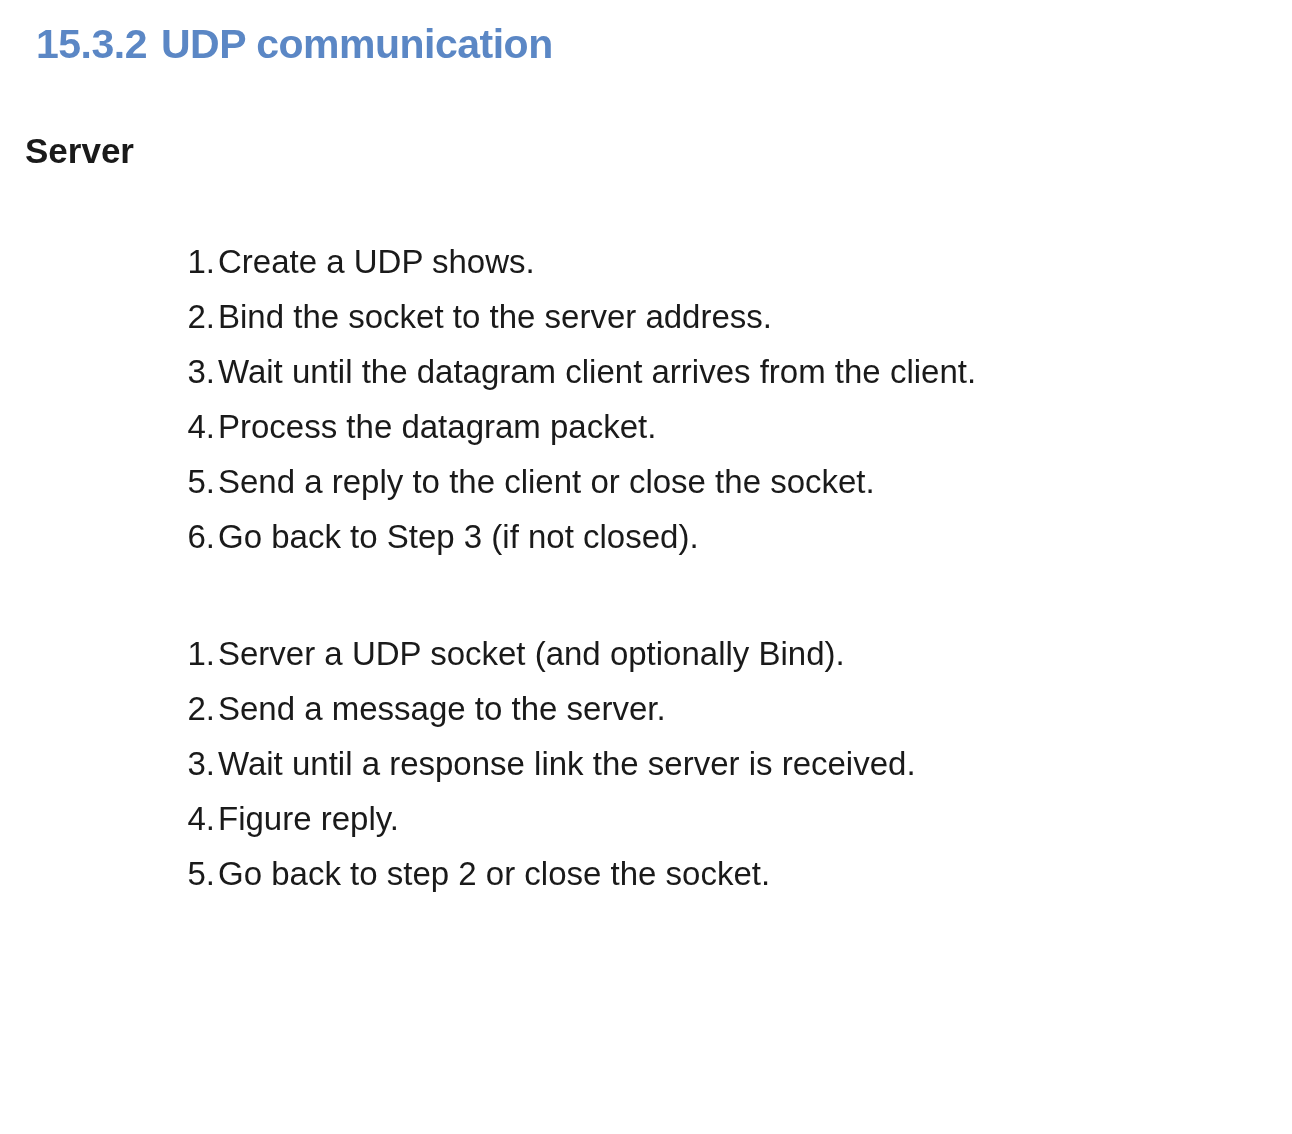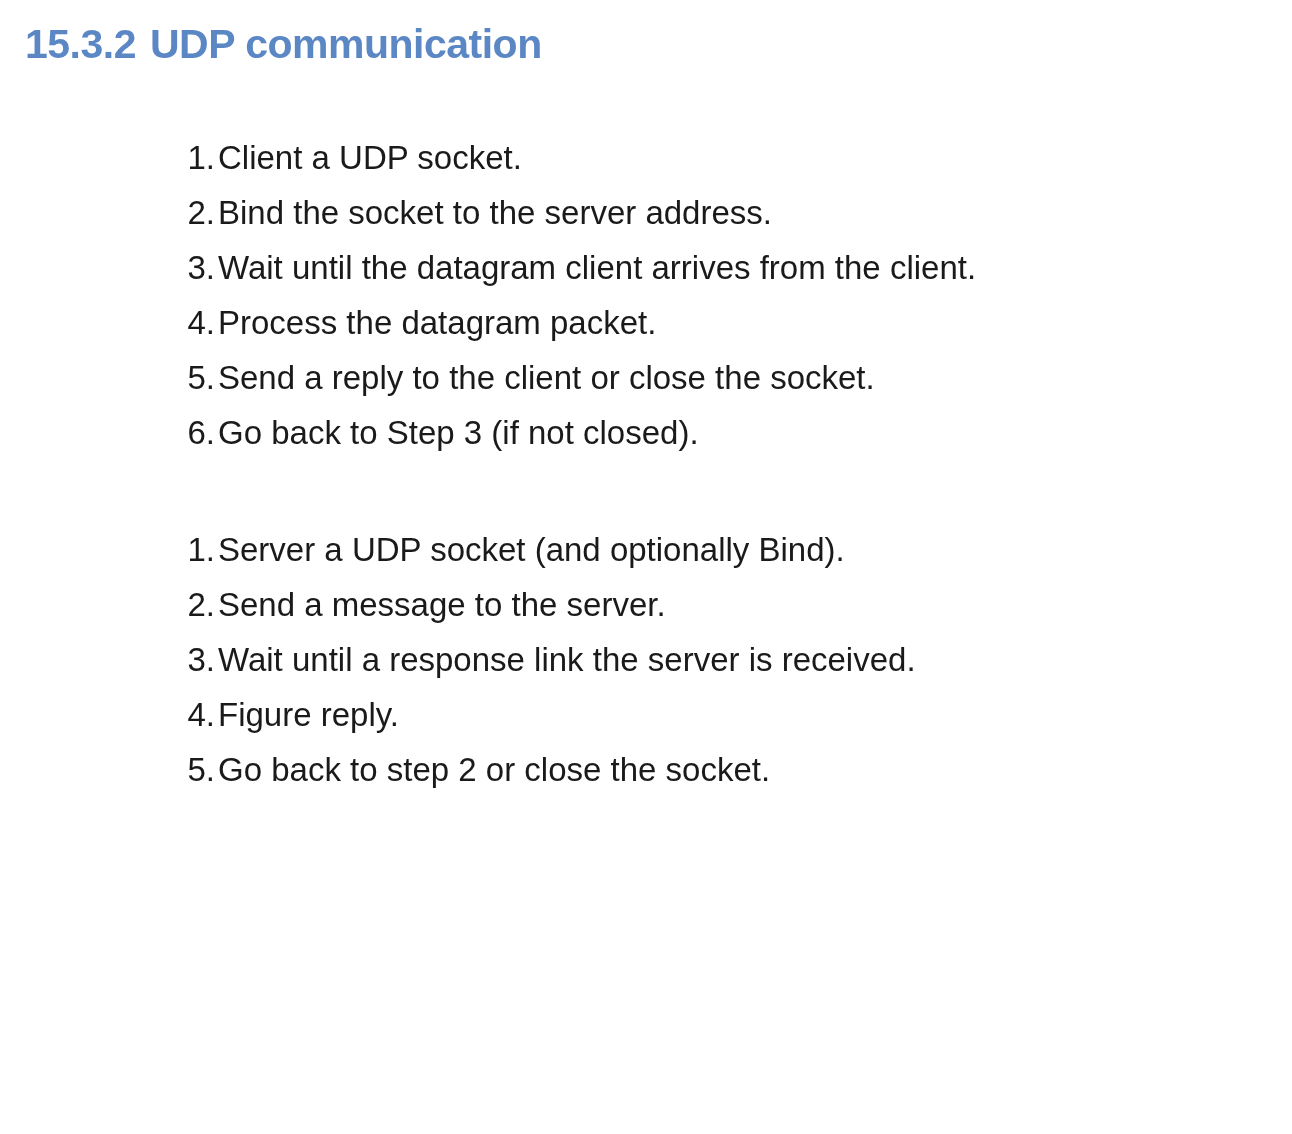--- a/index.html
+++ b/index.html
@@ -14,21 +14,21 @@
     height: 1134px;
     background: var(--bg);
     font-family: "Liberation Sans", sans-serif;
     color: var(--text);
     overflow: hidden;
   }
   .page {
     padding: 20px 25px 0 25px;
   }
   .section-heading {
-    margin: 0 0 14px 0;
+    margin: 0 0 14px 11px;
     font-size: 41px;
     font-weight: 700;
     line-height: 48px;
     color: var(--accent);
     letter-spacing: -0.5px;
   }
   .section-number {
     margin-right: 14px;
   }
   .intro {
@@ -70,22 +70,23 @@
 <body>
 
 <div class="page">
 
   <h1 class="section-heading">
     <span class="section-number">15.3.2</span><span class="section-title">UDP communication</span>
   </h1>
 
 
   <section>
+    <h2 class="sub-heading">Server</h2>
     <ol class="steps">
-        <li>Client a UDP socket.</li>
+        <li>Create a UDP shows.</li>
         <li>Bind the socket to the server address.</li>
         <li>Wait until the datagram client arrives from the client.</li>
         <li>Process the datagram packet.</li>
         <li>Send a reply to the client or close the socket.</li>
         <li>Go back to Step 3 (if not closed).</li>
       </ol>
   </section>
 
   <section>
     <ol class="steps">

